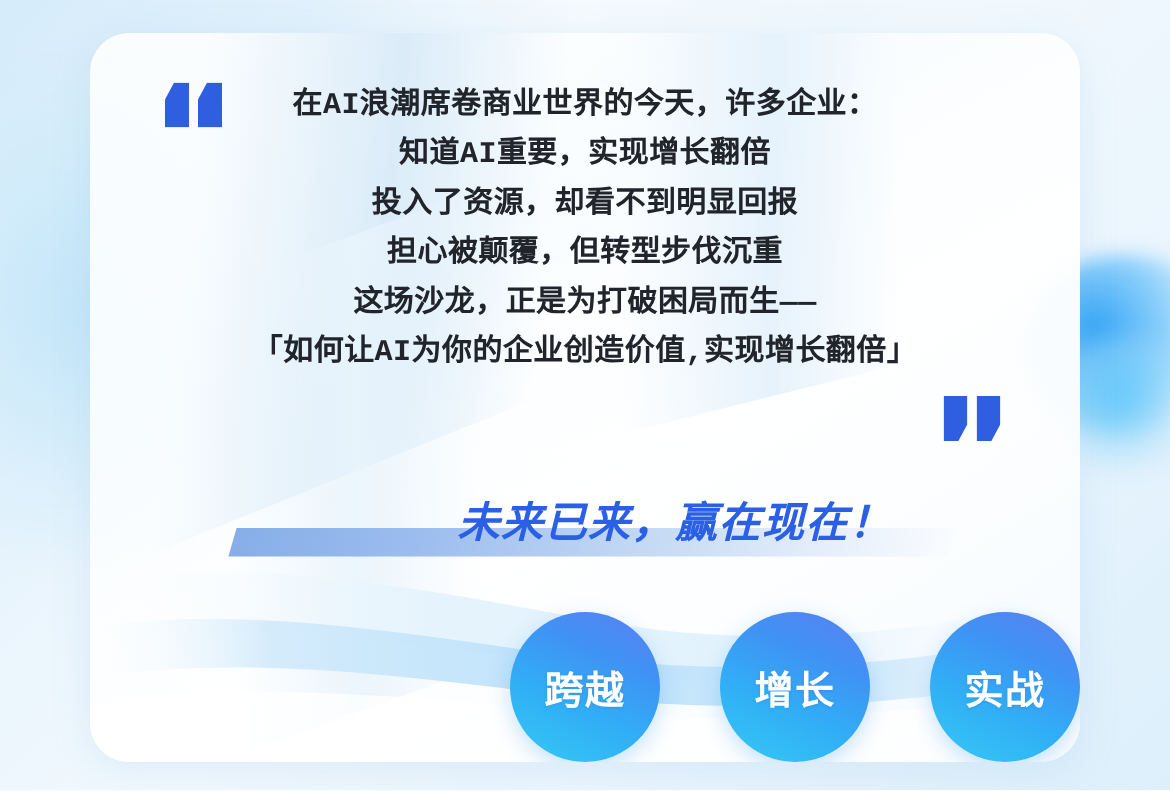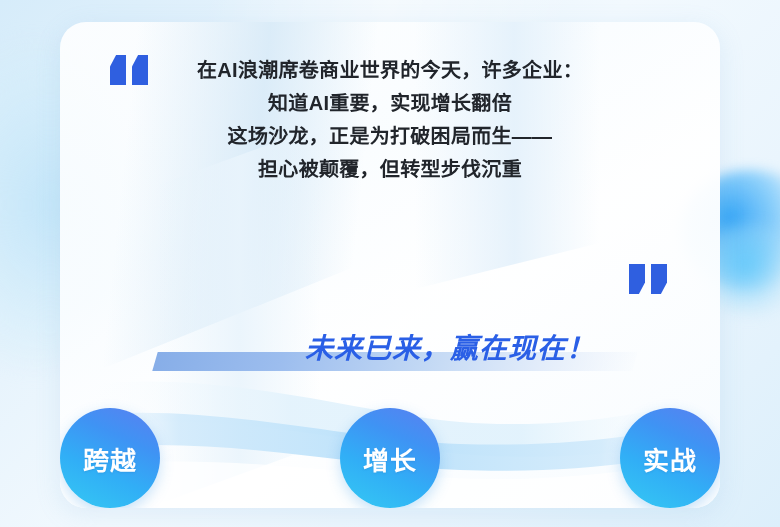--- a/index.html
+++ b/index.html
@@ -5,21 +5,21 @@
   html, body {
     margin: 0;
     padding: 0;
     background: #ffffff;
   }
   #stage {
     position: relative;
     width: 780px;
     height: 527px;
     overflow: hidden;
-    font-family: Liberation Sans, sans-serif;
+    font-family: Liberation Mono, monospace;
     background: linear-gradient(135deg, #d6ecfa 0%, #e4f2fc 22%, #f2f9fe 48%, #eaf5fd 72%, #dceffb 100%);
   }
 
   
   .bg-blob {
     position: absolute;
     border-radius: 50%;
     pointer-events: none;
   }
   .bg-blob-right-top {
@@ -179,21 +179,21 @@
   }
 
   
   .circles {
     position: absolute;
     left: 0;
     top: 381px;
     width: 660px;
     height: 110px;
     display: flex;
-    justify-content: space-between;
+    justify-content: flex-end;
     align-items: center;
     gap: 40px;
   }
   .circle {
     width: 100px;
     height: 100px;
     border-radius: 50%;
     background: linear-gradient(205deg, #5b7ff0 0%, #3f93f4 32%, #31aef6 62%, #35c9f3 100%);
     box-shadow: 0 5px 14px rgba(55,150,230,0.28);
     display: flex;
@@ -226,22 +226,24 @@
     <div class="card-streak-c"></div>
 
     <div class="quote-open">
       <div class="qmark m1"></div>
       <div class="qmark m2"></div>
     </div>
 
     <div class="quote-body">
       <div class="quote-line">在AI浪潮席卷商业世界的今天，许多企业：</div>
       <div class="quote-line">知道AI重要，实现增长翻倍</div>
+      <div class="quote-line">投入了资源，却看不到明显回报</div>
+      <div class="quote-line">担心被颠覆，但转型步伐沉重</div>
       <div class="quote-line">这场沙龙，正是为打破困局而生——</div>
-      <div class="quote-line">担心被颠覆，但转型步伐沉重</div>
+      <div class="quote-line">「如何让AI为你的企业创造价值,实现增长翻倍」</div>
     </div>
 
     <div class="quote-close">
       <div class="qmark m1"></div>
       <div class="qmark m2"></div>
     </div>
 
     <div class="slogan-wrap">
       <div class="slogan-bar"></div>
       <div class="slogan-text">未来已来，赢在现在！</div>

